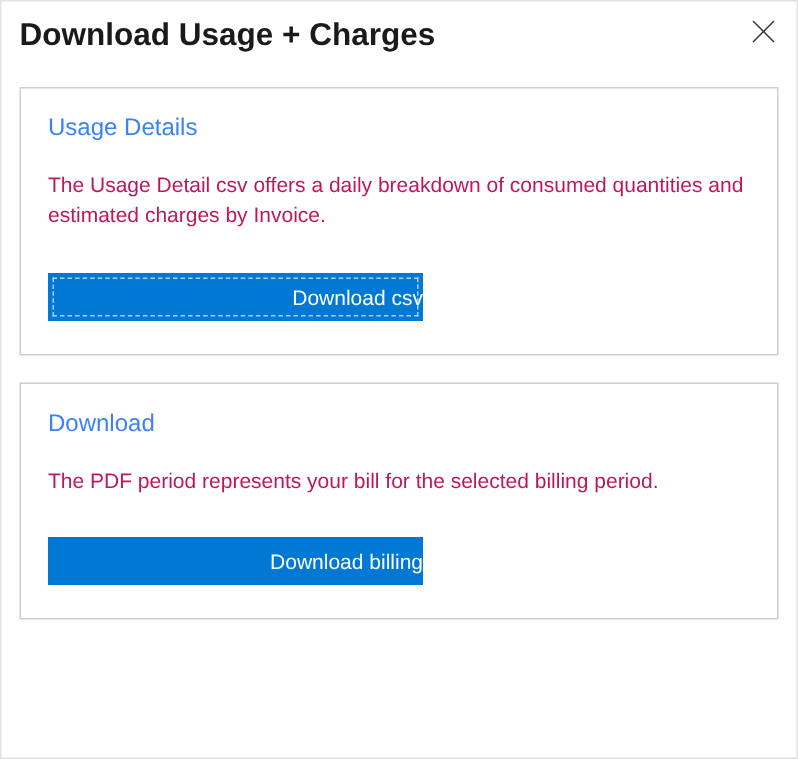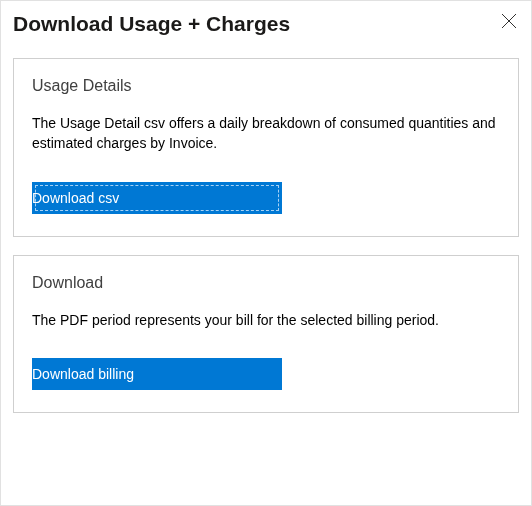--- a/index.html
+++ b/index.html
@@ -42,38 +42,38 @@
     }
     .close-btn svg { width: 16px; height: 16px; }
     .card {
       border: 1px solid #cfcfcf;
       padding: 18px 18px 22px 18px;
       margin-bottom: 18px;
     }
     .card-title {
       font-size: 16px;
       font-weight: 400;
-      color: #404040;
+      color: #3b82f6;
       margin-bottom: 18px;
     }
     .card-desc {
       font-size: 14px;
-      color: #000000;
+      color: #be185d;
       line-height: 1.45;
       margin-bottom: 28px;
     }
     .dl-btn {
       background: #0078d4;
       color: #fff;
       border: none;
       font-size: 14px;
       font-family: inherit;
       padding: 8px 0;
       width: 250px;
-      text-align: left;
+      text-align: right;
       cursor: pointer;
     }
     .dl-btn.focused {
       outline: 1px dashed #a6d1f5;
       outline-offset: -4px;
     }
   </style>
 </head>
 <body>
 

